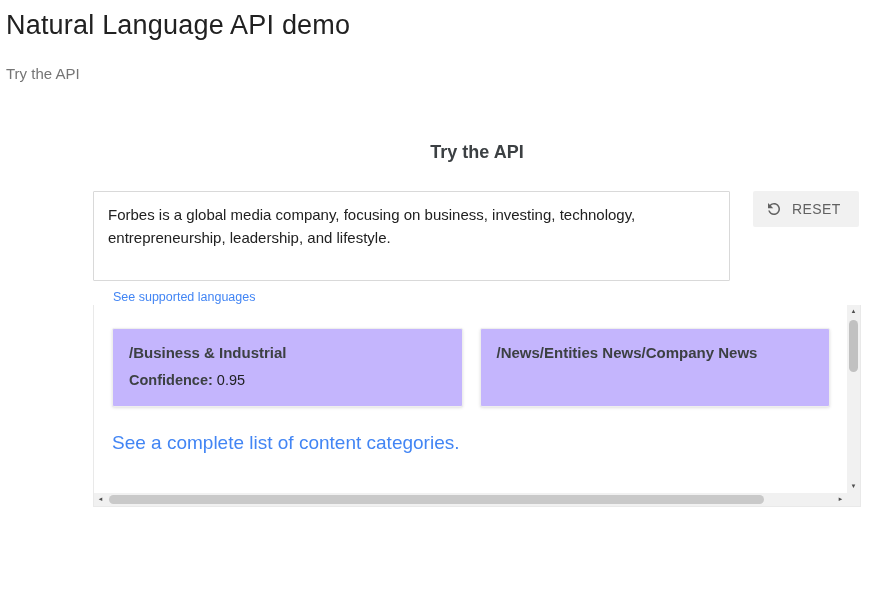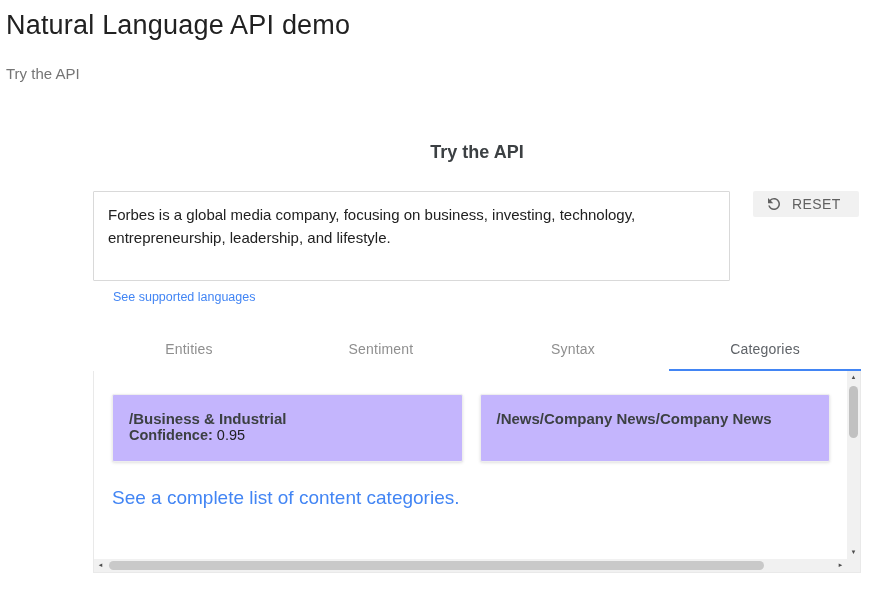--- a/index.html
+++ b/index.html
@@ -38,21 +38,21 @@
     resize: none;
     padding: 11px 14px;
     font-family: "Liberation Sans", sans-serif;
     font-size: 15px;
     line-height: 1.55;
     color: #212121;
     outline: none;
   }
   .reset-btn {
     margin-left: 23px;
-    height: 26px;
+    height: 36px;
     padding: 0 18px 0 12px;
     background: #f1f1f1;
     border: none;
     border-radius: 2px;
     display: flex;
     align-items: center;
     gap: 9px;
     font-family: "Liberation Sans", sans-serif;
     font-size: 14px;
     color: #616161;
@@ -92,21 +92,21 @@
   .cards { display: flex; gap: 17px; }
   .card {
     flex: 1;
     background: #c4b5fd;
     border: 1px solid #eeeeee;
     border-radius: 2px;
     box-shadow: 0 1px 3px rgba(0,0,0,0.12);
     padding: 15px 16px 18px;
   }
   .card-title { font-size: 15px; font-weight: 700; color: #3c4043; }
-  .card-conf { font-size: 14.5px; color: #202124; }
+  .card-conf { margin-top: 11px; font-size: 14.5px; color: #202124; }
   .conf-label { font-weight: 700; color: #3c4043; }
   .cat-link {
     display: inline-block;
     margin-top: 25px;
     font-size: 19px;
     color: #4285f4;
     text-decoration: none;
     cursor: pointer;
   }
   
@@ -167,41 +167,35 @@
         <svg width="18" height="18" viewBox="0 0 24 24" fill="#616161" aria-hidden="true">
           <path d="M17.65 6.35A7.96 7.96 0 0 0 12 4c-4.42 0-7.99 3.58-7.99 8S7.58 20 12 20c3.73 0 6.84-2.55 7.73-6h-2.08A5.99 5.99 0 0 1 12 18c-3.31 0-6-2.69-6-6s2.69-6 6-6c1.66 0 3.14.69 4.22 1.78L13 11h7V4l-2.35 2.35z"></path>
         </svg>
       </span>
       <span>RESET</span>
     </button>
   </div>
 
   <a class="lang-link" href="#">See supported languages</a>
 
-  <div class="tabs">
-    <div class="tab">Entities</div>
-    <div class="tab">Sentiment</div>
-    <div class="tab">Syntax</div>
-    <div class="tab active">Categories</div>
-  </div>
 
   <div class="panel">
     <div class="panel-content">
       <div class="cards">
 
         <div class="card">
           <div class="card-title">/Business &amp; Industrial</div>
           <div class="card-conf">
             <span class="conf-label">Confidence:</span>
             <span class="conf-value">0.95</span>
           </div>
         </div>
 
         <div class="card">
-          <div class="card-title">/News/Company News/Company News</div>
+          <div class="card-title">/News/Entities News/Company News</div>
         </div>
 
       </div>
 
       <a class="cat-link" href="#">See a complete list of content categories.</a>
     </div>
 
     <div class="vscroll">
       <div class="scroll-arrow up">▲</div>
       <div class="vthumb"></div>

